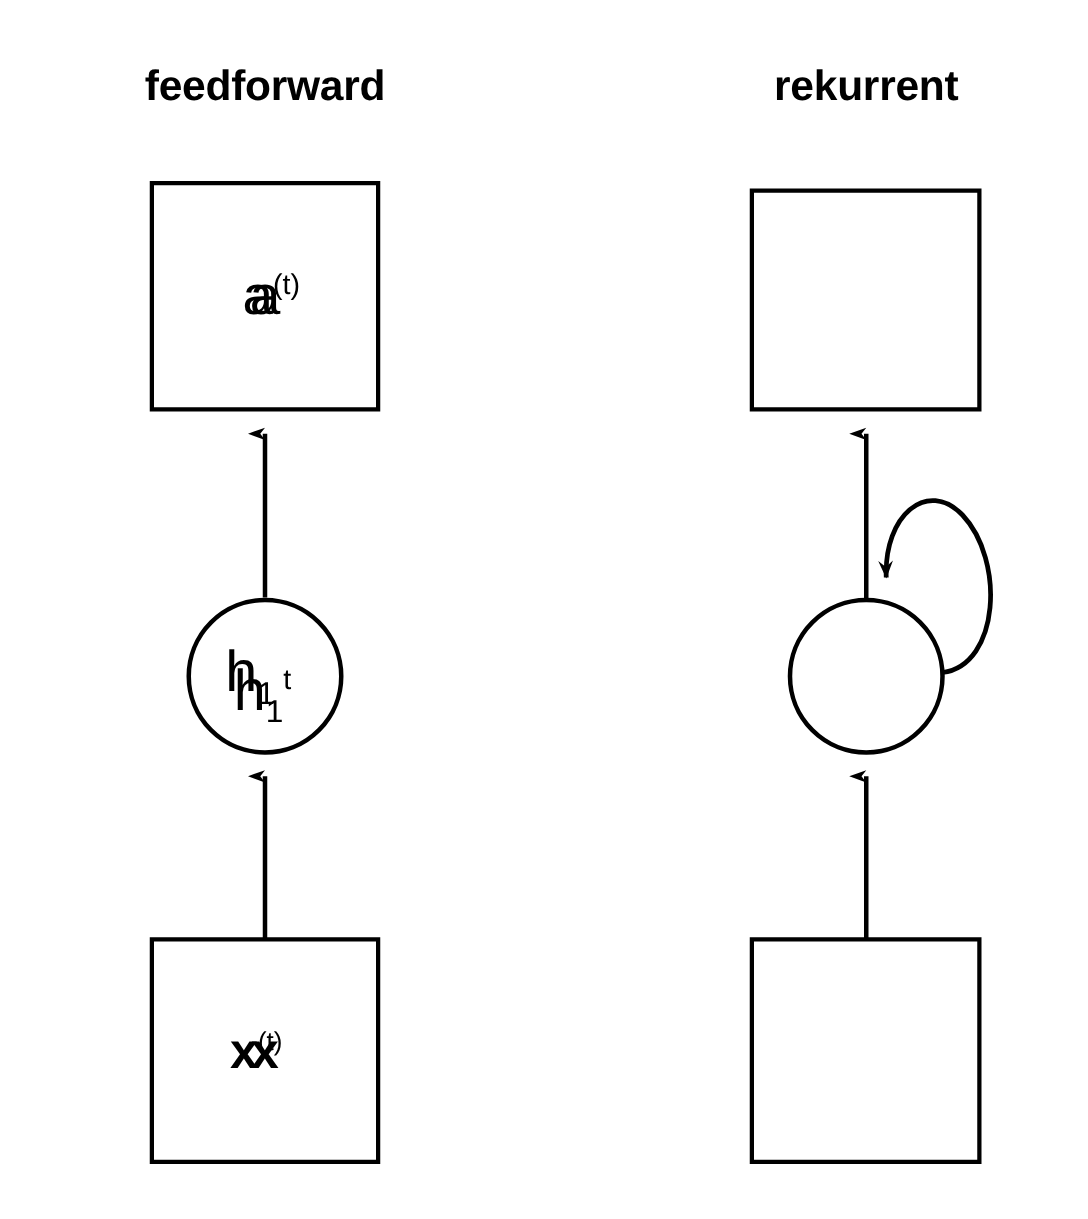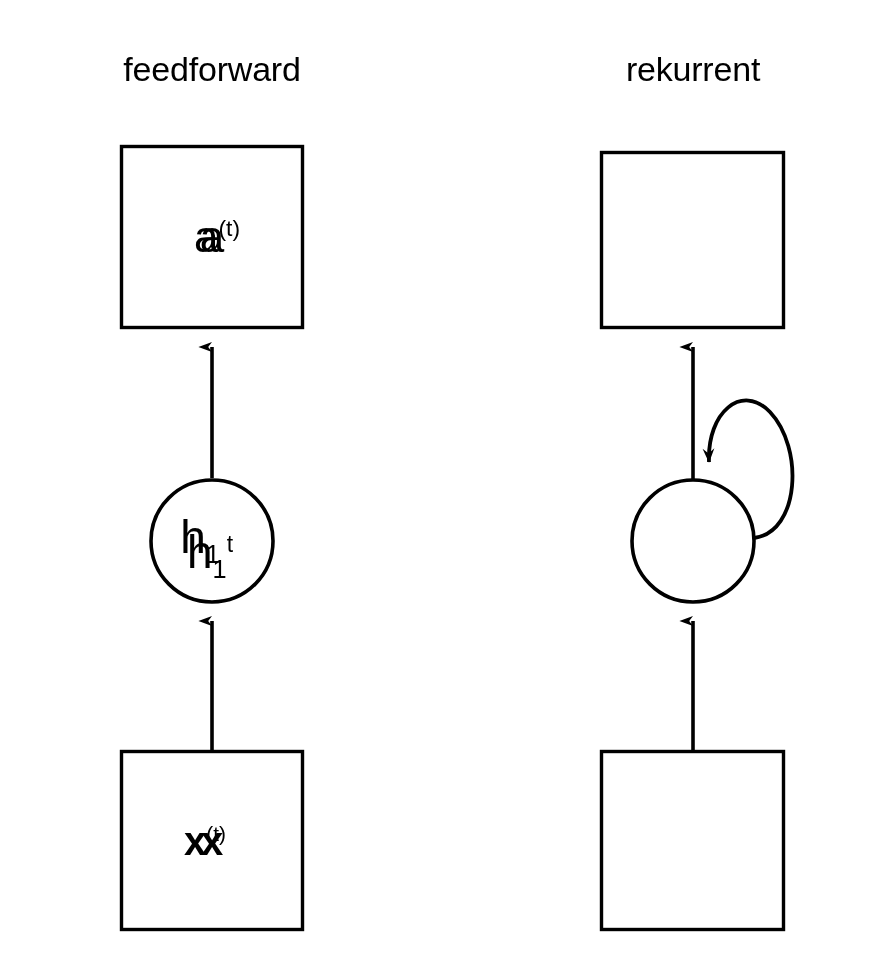--- a/index.html
+++ b/index.html
@@ -19,21 +19,21 @@
     position: absolute;
     left: 0;
     top: 0;
     width: 870px;
     height: 975px;
   }
   
   .col-title {
     position: absolute;
     font-family: "Liberation Sans", sans-serif;
-    font-weight: normal;
+    font-weight: bold;
     font-size: 34px;
     color: #000000;
     white-space: nowrap;
     letter-spacing: -0.2px;
     text-align: center;
     transform: translateX(-50%);
   }
   #title-feedforward { left: 212px; top: 50px; }
   #title-rekurrent  { left: 693px; top: 50px; }
 

